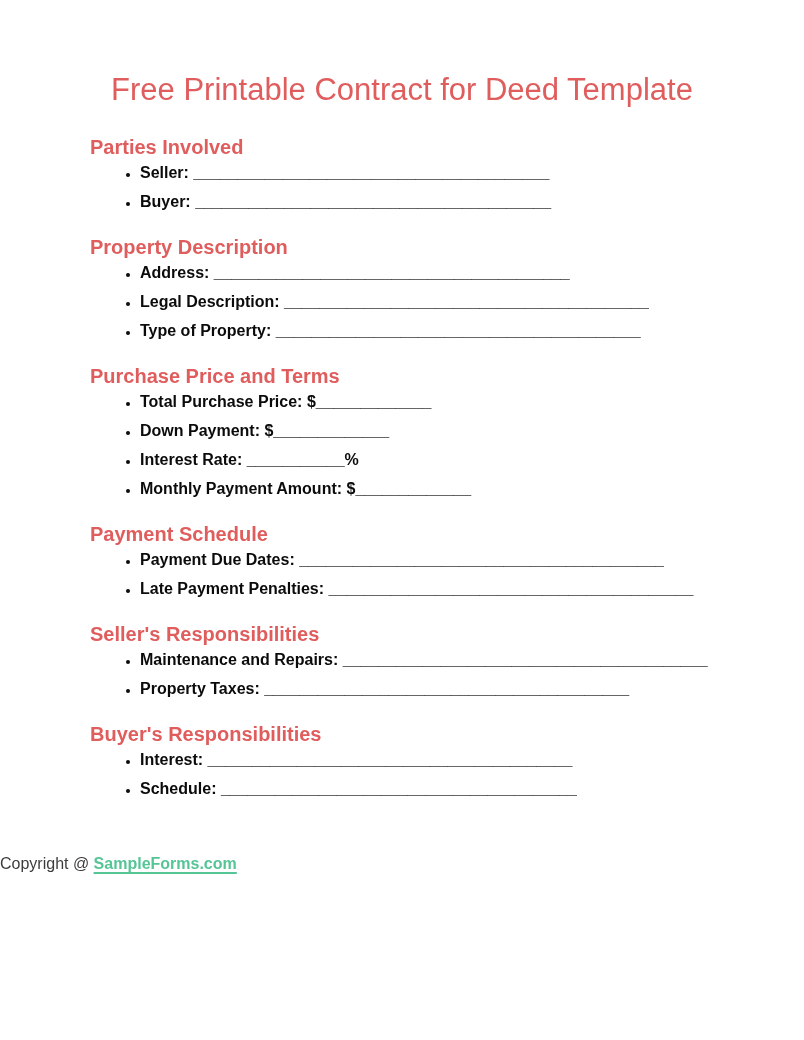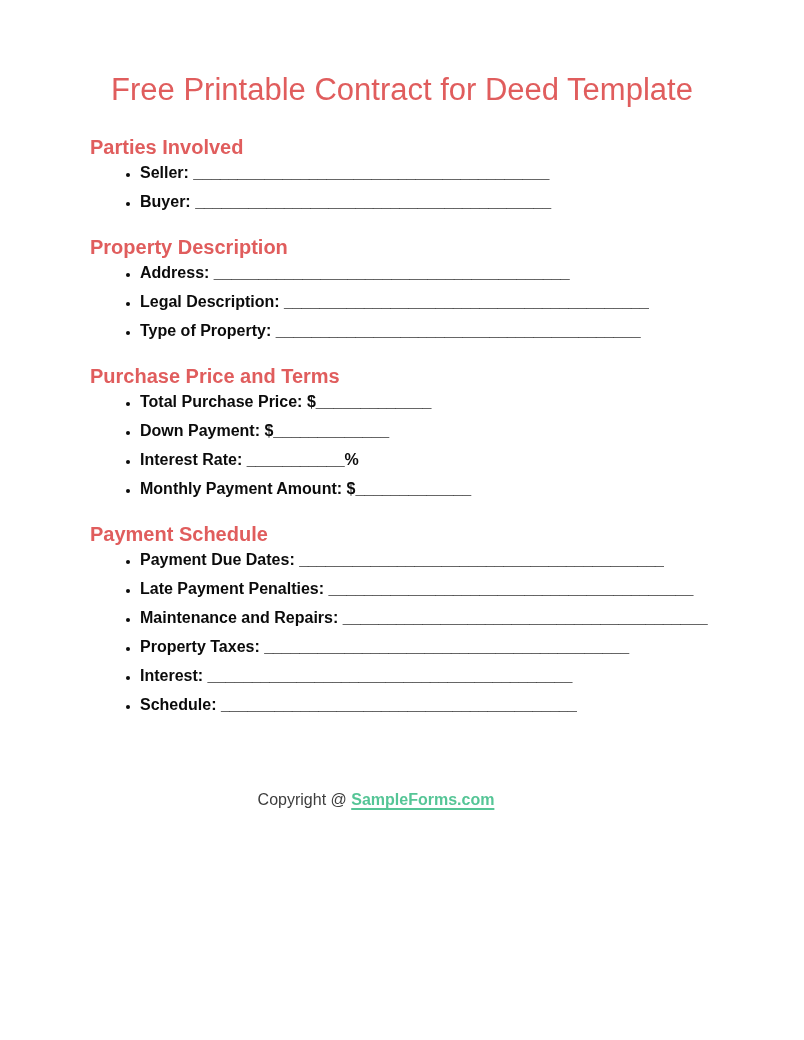--- a/index.html
+++ b/index.html
@@ -43,23 +43,23 @@
   .section li {
     font-size: 16px;
     line-height: 29px;
     font-weight: 700;
     color: #0b0b0b;
     white-space: nowrap;
   }
   .section li::marker { font-size: 12px; }
   .blank { letter-spacing: 0; }
   .footer {
-    margin-top: 69px;
+    margin-top: 49px;
     padding-right: 52px;
-    text-align: center;
+    text-align: left;
     font-size: 16px;
     line-height: 24px;
   }
   .copyright-prefix {
     color: #3d3d3d;
     font-weight: 400;
   }
   .brand-link {
     color: #55c596;
     font-weight: 700;
@@ -113,28 +113,30 @@
   <section class="section">
     <h2>Payment Schedule</h2>
     <ul>
   <li><span class="label">Payment Due Dates:</span><span class="blank"> _________________________________________</span></li>
 
   <li><span class="label">Late Payment Penalties:</span><span class="blank"> _________________________________________</span></li>
 </ul>
   </section>
 
   <section class="section">
+    <h2>Seller's Responsibilities</h2>
     <ul>
   <li><span class="label">Maintenance and Repairs:</span><span class="blank"> _________________________________________</span></li>
 
   <li><span class="label">Property Taxes:</span><span class="blank"> _________________________________________</span></li>
 </ul>
   </section>
 
   <section class="section">
+    <h2>Buyer's Responsibilities</h2>
     <ul>
   <li><span class="label">Interest:</span><span class="blank"> _________________________________________</span></li>
 
   <li><span class="label">Schedule:</span><span class="blank"> ________________________________________</span></li>
 </ul>
   </section>
 </div>
 
   <div class="footer">
     <span class="copyright-prefix">Copyright @ </span><a class="brand-link">SampleForms.com</a>

